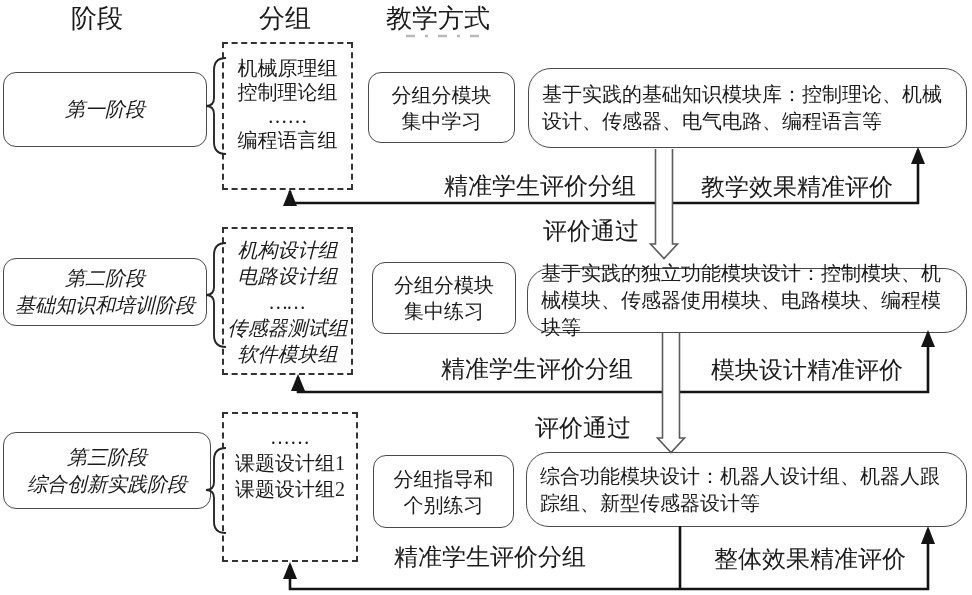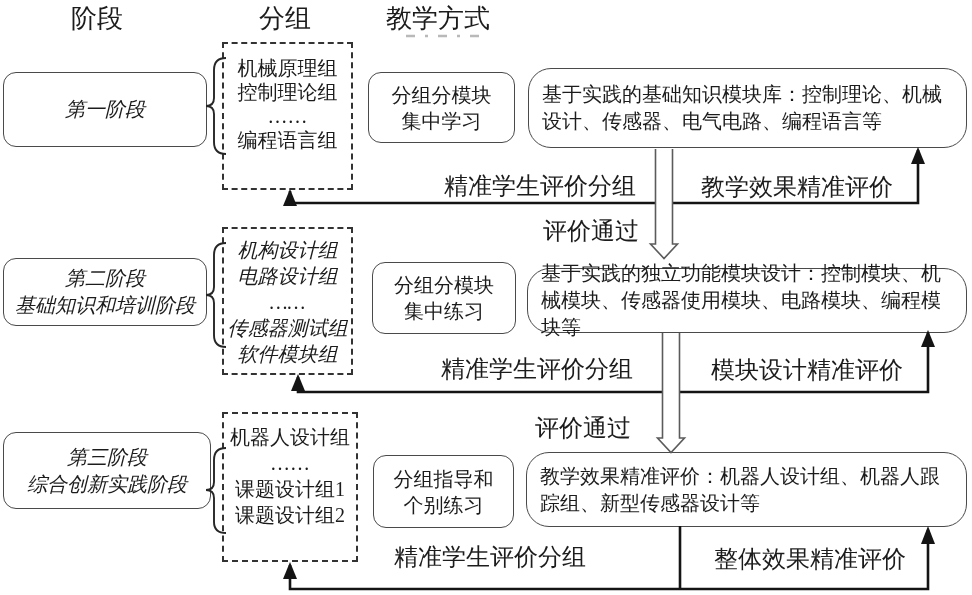--- a/index.html
+++ b/index.html
@@ -118,31 +118,30 @@
   <div class="lbl" style="left:537px;top:369px">精准学生评价分组</div>
   <div class="lbl" style="left:807px;top:370px">模块设计精准评价</div>
   <div class="lbl" style="left:583px;top:428px">评价通过</div>
 
   <div class="box solid stage" style="left:3px;top:432px;width:208px;height:77px">
     <div class="ln">第三阶段</div>
     <div class="ln">综合创新实践阶段</div>
   </div>
 
   <div class="box dashed group g3" style="left:222px;top:412px;width:136px;height:150px;padding-top:10px">
-    <div class="ln">机器人设计组</div>
     <div class="ln">……</div>
     <div class="ln">课题设计组1</div>
     <div class="ln">课题设计组2</div>
   </div>
 
   <div class="box solid method" style="left:373px;top:455px;width:141px;height:73px">
     <div class="ln">分组指导和</div>
     <div class="ln">个别练习</div>
   </div>
 
   <div class="box solid content" style="left:526px;top:452px;width:441px;height:75px">
-    <div class="txt">教学效果精准评价：机器人设计组、机器人跟踪组、新型传感器设计等</div>
+    <div class="txt">综合功能模块设计：机器人设计组、机器人跟踪组、新型传感器设计等</div>
   </div>
 
   <div class="lbl" style="left:490px;top:557px">精准学生评价分组</div>
   <div class="lbl" style="left:810px;top:559px">整体效果精准评价</div>
 
 </div>
 
 </body></html>

